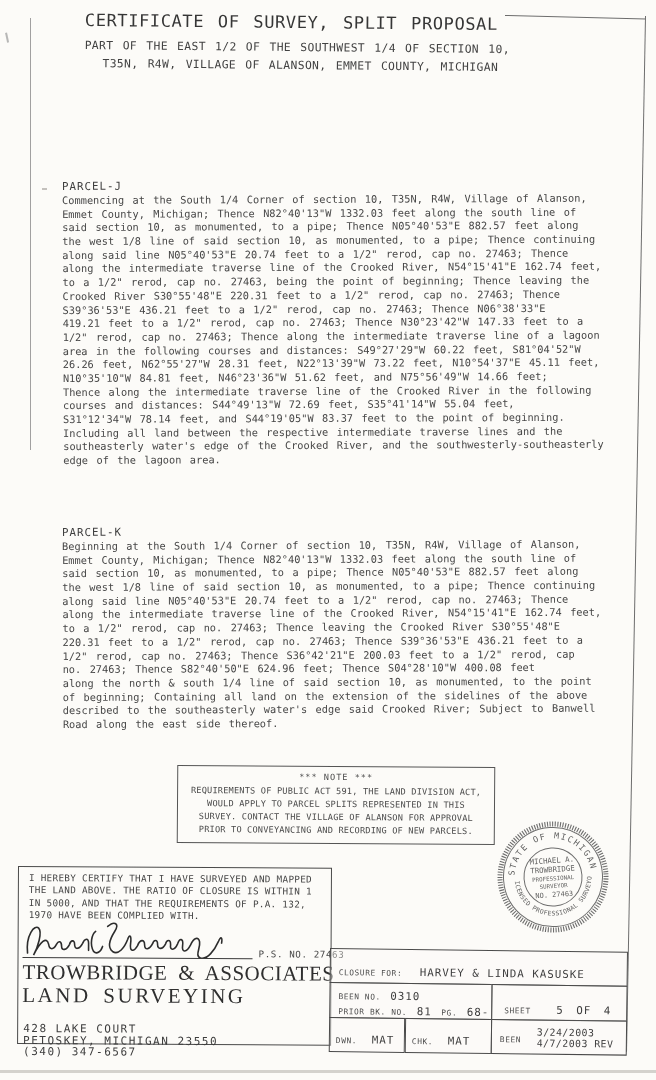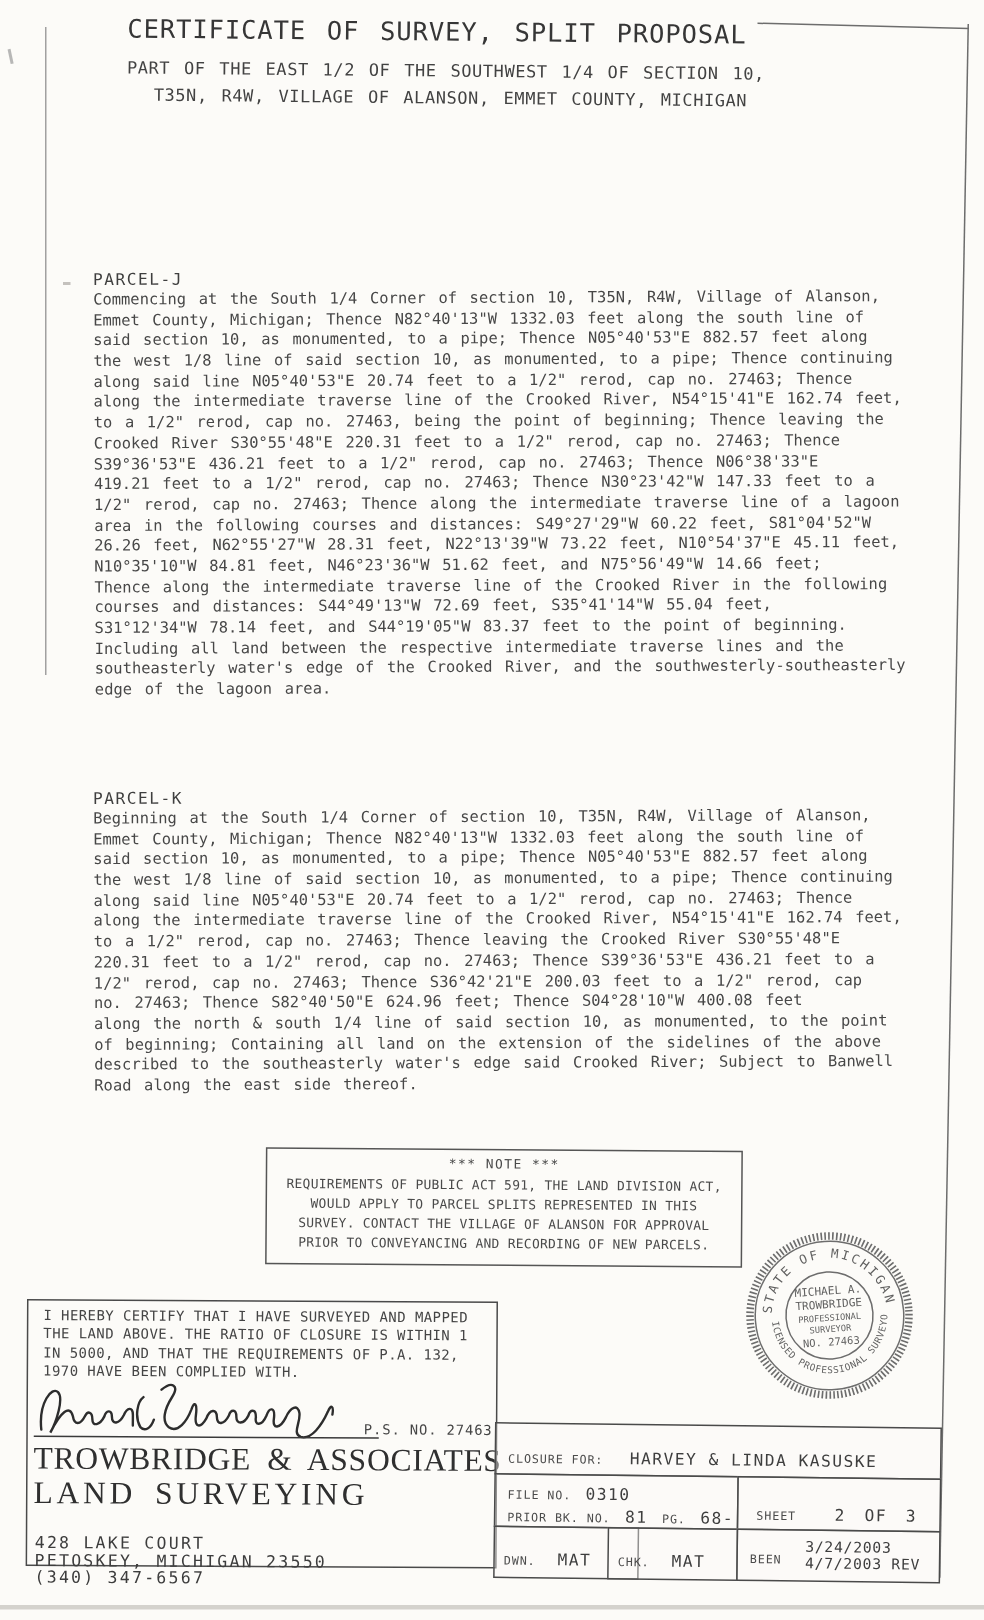--- a/index.html
+++ b/index.html
@@ -47,32 +47,32 @@
 
   
   .cert-box{
     position:absolute;left:18px;top:866px;width:312px;height:176px;
     border:1px solid #4a4a4a;transform:rotate(0.3deg);transform-origin:left top;
   }
   .cert-text{position:absolute;left:10px;top:5px;}
   .cert-text .tline{font-size:9.3px;height:12.4px;line-height:12.4px;letter-spacing:.3px;color:#454545;}
   .signature-svg{position:absolute;left:4px;top:52px;}
   .sig-underline{position:absolute;left:4px;top:90px;width:230px;border-bottom:1.3px solid #3a3a3a;}
-  .ps-no{position:absolute;left:224px;top:80px;font-size:9.2px;letter-spacing:.6px;color:#464646;white-space:nowrap;}
+  .ps-no{position:absolute;left:240px;top:80px;font-size:9.2px;letter-spacing:.6px;color:#464646;white-space:nowrap;}
   .company-name{position:absolute;left:4px;top:94px;font-family:"Liberation Serif","DejaVu Serif",serif;font-size:21px;line-height:23px;letter-spacing:.5px;word-spacing:5px;color:#2f2f2f;white-space:nowrap;}
   .company-name .line2{letter-spacing:2.5px;}
   .company-address{position:absolute;left:5px;top:156px;font-size:11px;line-height:11.6px;letter-spacing:1.5px;color:#3d3d3d;white-space:nowrap;}
 
   
   .tblock{position:absolute;left:330px;top:948px;width:298px;height:104px;transform:rotate(0.7deg);transform-origin:left top;}
   .tb-cell{position:absolute;border:1px solid #4a4a4a;box-sizing:border-box;background:rgba(252,251,248,.4);}
   .row1{left:0;top:0;width:298px;height:35px;}
   .row2l{left:0;top:34px;width:163px;height:36px;}
   .row2r{left:162px;top:34px;width:136px;height:36px;}
-  .row3a{left:0;top:69px;width:97px;height:35px;}
+  .row3a{left:0;top:69px;width:76px;height:35px;}
   .row3b{left:76px;top:69px;width:87px;height:35px;}
   .row3c{left:162px;top:69px;width:136px;height:35px;}
   .lbl{font-size:7.8px;letter-spacing:.6px;color:#4c4c4c;}
   .val{font-size:10.8px;letter-spacing:1px;color:#3e3e3e;}
   .survey-for{padding:11px 0 0 8px;white-space:nowrap;}
   .survey-for .val{margin-left:8px;}
   .fileno{padding:3px 0 0 8px;white-space:nowrap;}
   .fileno .half{height:15px;line-height:15px;}
   .sheet-cell{padding:13px 0 0 12px;white-space:nowrap;}
   .sheet-cell .val{margin-left:16px;word-spacing:5px;}
@@ -200,33 +200,33 @@
     </div>
   </div>
 
   <div class="tblock">
     <div class="tb-cell row1 survey-for">
       <span class="lbl">CLOSURE FOR:</span>
       <span class="val">HARVEY &amp; LINDA KASUSKE</span>
     </div>
     <div class="tb-cell row2l fileno">
       <div class="half">
-        <span class="lbl">FILE NO.</span>
+        <span class="lbl">BEEN NO.</span>
         <span class="val">0310</span>
       </div>
       <div class="half">
         <span class="lbl">PRIOR BK. NO.</span>
         <span class="val">81</span>
         <span class="lbl">PG.</span>
         <span class="val">68-</span>
       </div>
     </div>
     <div class="tb-cell row2r sheet-cell">
       <span class="lbl">SHEET</span>
-      <span class="val">2 OF 3</span>
+      <span class="val">5 OF 4</span>
     </div>
     <div class="tb-cell row3a dwn-cell">
       <span class="lbl">DWN.</span>
       <span class="val">MAT</span>
     </div>
     <div class="tb-cell row3b dwn-cell">
       <span class="lbl">CHK.</span>
       <span class="val">MAT</span>
     </div>
     <div class="tb-cell row3c date-cell">

